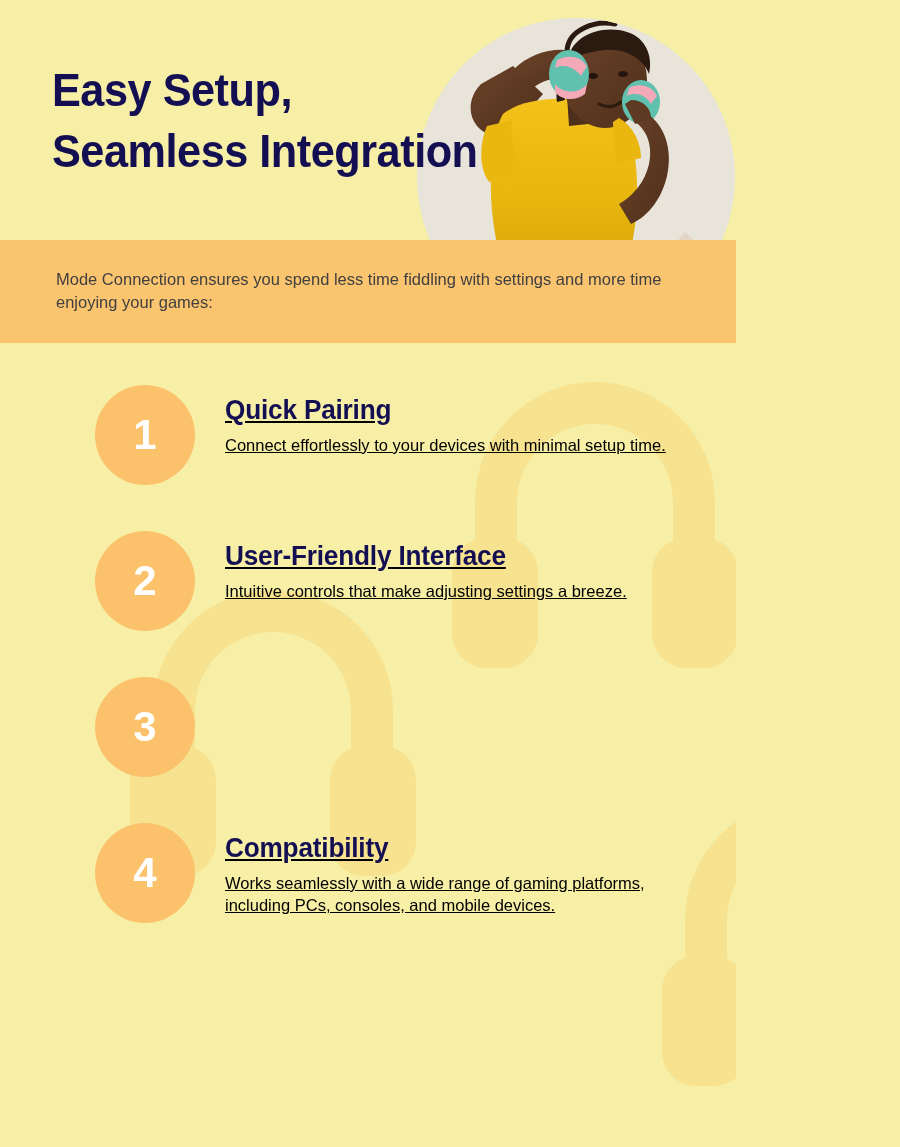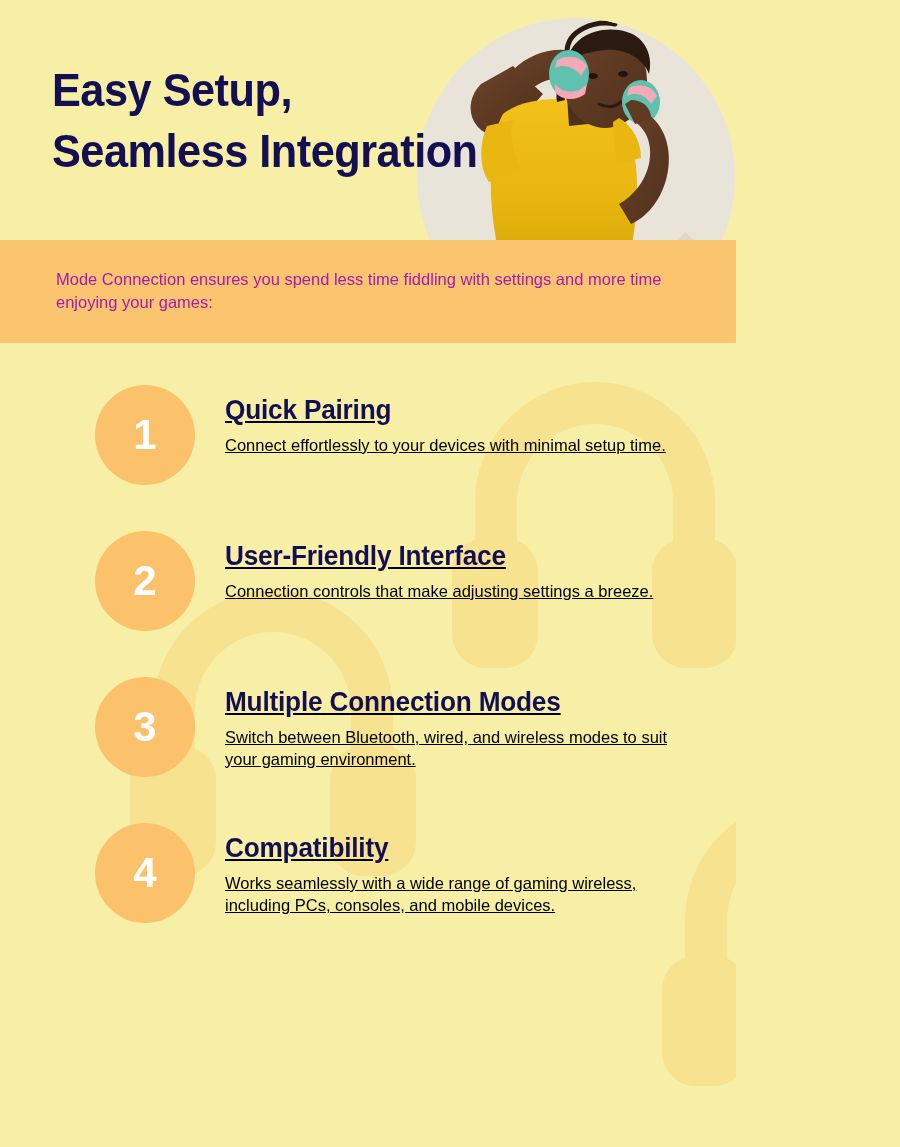--- a/index.html
+++ b/index.html
@@ -83,21 +83,21 @@
   .intro-band {
     position: relative;
     z-index: 3;
     background: #FBC46F;
     padding: 28px 56px 28px 56px;
     min-height: 96px;
   }
   .intro-text {
     font-size: 16.5px;
     line-height: 1.42;
-    color: #a21caf;
+    color: #404040;
     max-width: 790px;
   }
 
   
   .features {
     position: relative;
     z-index: 2;
     padding: 42px 40px 0 40px;
   }
 
@@ -266,35 +266,31 @@
       <div class="feature-body">
         <div class="feature-title">Quick Pairing</div>
         <div class="feature-desc">Connect effortlessly to your devices with minimal setup time.</div>
       </div>
     </div>
 
     <div class="feature feature-2">
       <div class="badge">2</div>
       <div class="feature-body">
         <div class="feature-title">User-Friendly Interface</div>
-        <div class="feature-desc">Connection controls that make adjusting settings a breeze.</div>
+        <div class="feature-desc">Intuitive controls that make adjusting settings a breeze.</div>
       </div>
     </div>
 
     <div class="feature feature-3">
       <div class="badge">3</div>
-      <div class="feature-body">
-        <div class="feature-title">Multiple Connection Modes</div>
-        <div class="feature-desc">Switch between Bluetooth, wired, and wireless modes to suit your gaming environment.</div>
-      </div>
     </div>
 
     <div class="feature feature-4">
       <div class="badge">4</div>
       <div class="feature-body">
         <div class="feature-title">Compatibility</div>
-        <div class="feature-desc">Works seamlessly with a wide range of gaming wireless, including PCs, consoles, and mobile devices.</div>
+        <div class="feature-desc">Works seamlessly with a wide range of gaming platforms, including PCs, consoles, and mobile devices.</div>
       </div>
     </div>
 
   </div>
 
 </div>
 
 </body></html>

